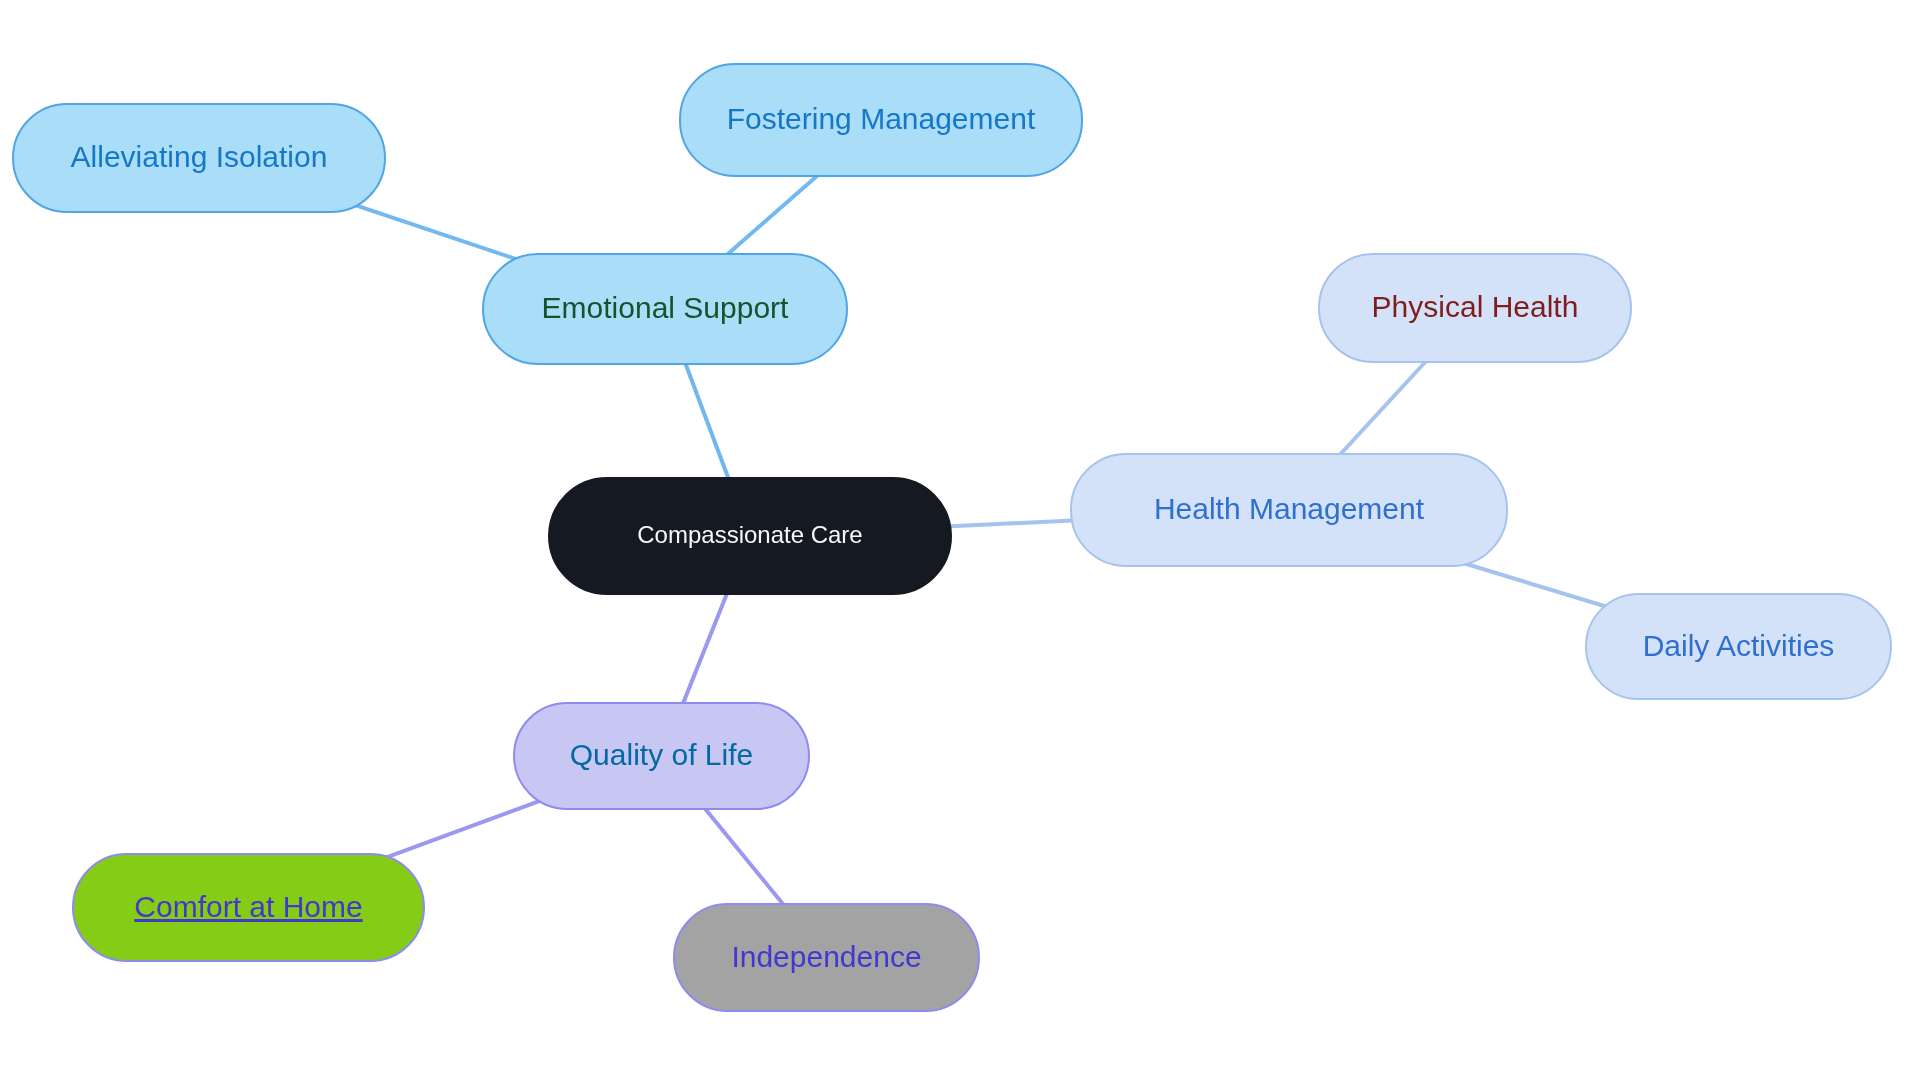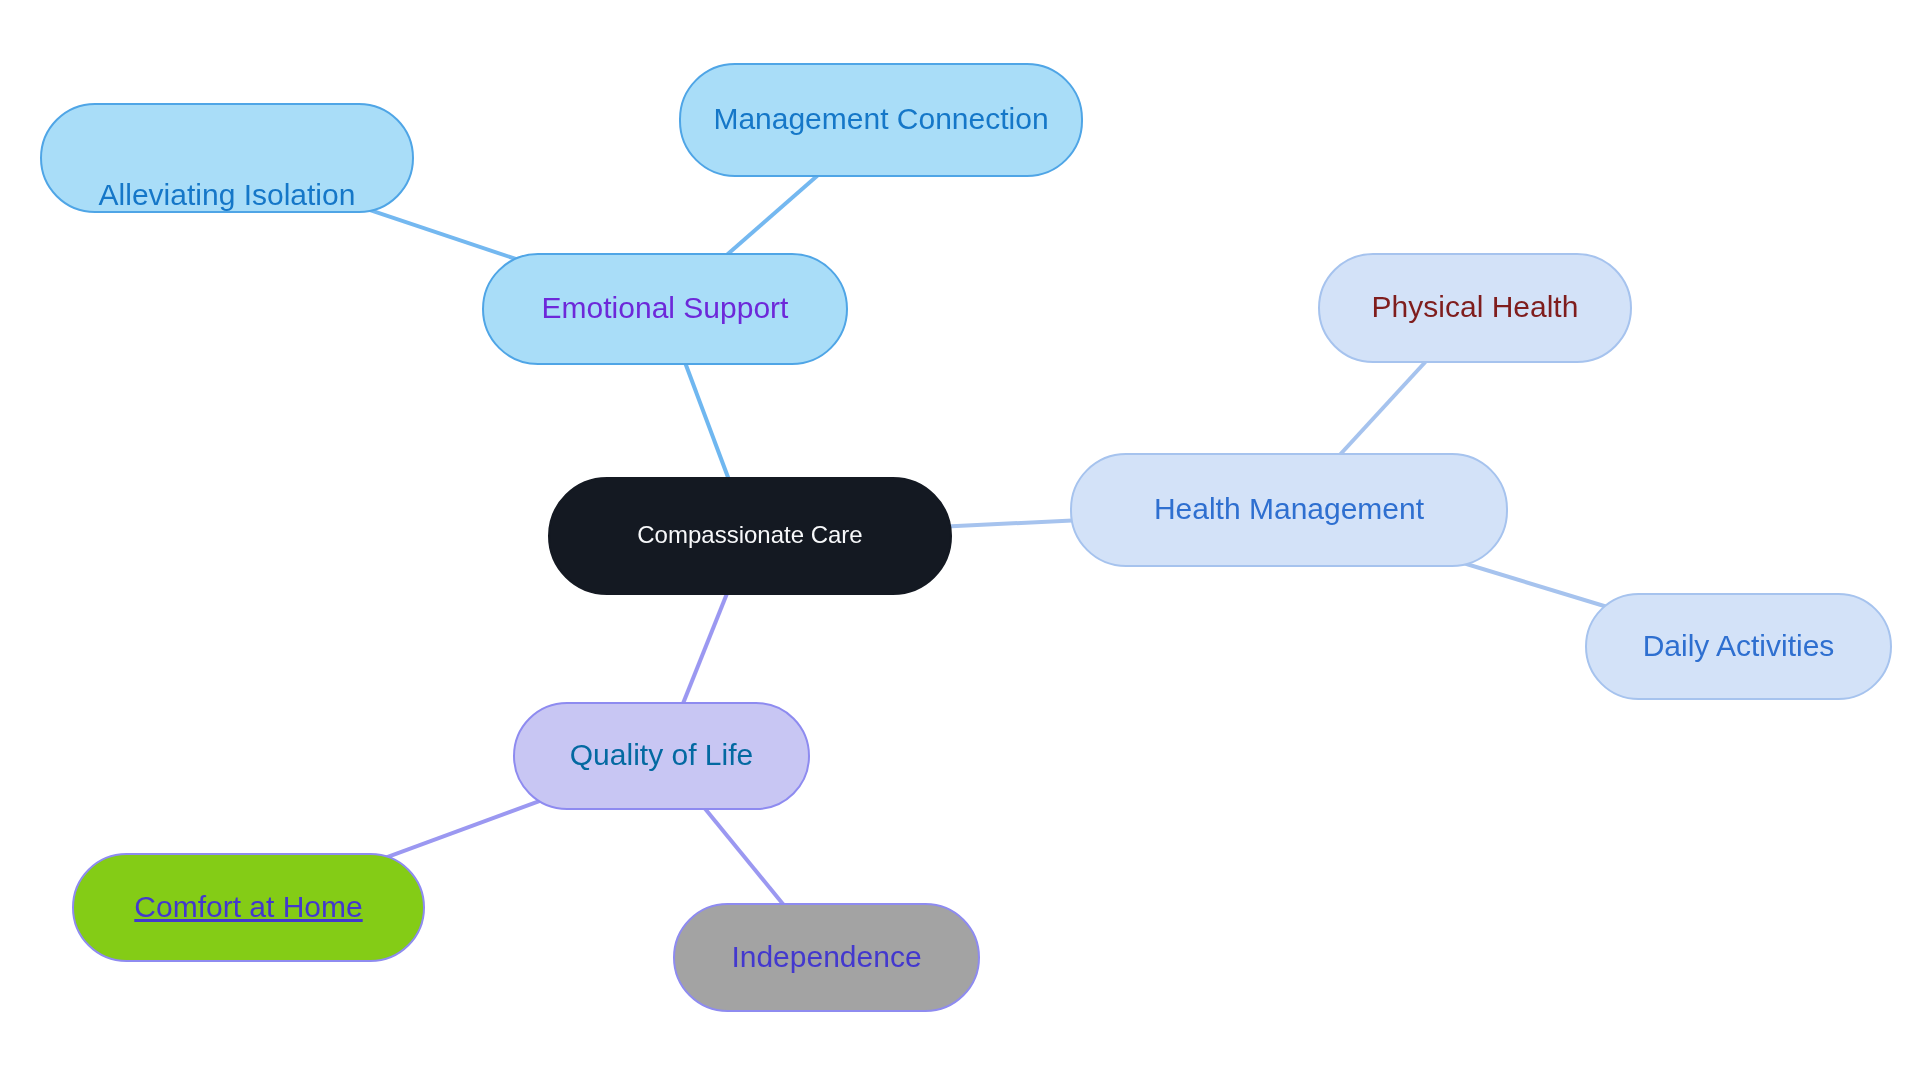--- a/index.html
+++ b/index.html
@@ -60,30 +60,30 @@
     <line x1="1289" y1="510" x2="1739" y2="647" stroke-width="4" style="stroke: rgb(166, 195, 238);"></line>
     <line x1="750" y1="536" x2="662" y2="756" stroke-width="4" style="stroke: rgb(155, 152, 241);"></line>
     <line x1="662" y1="756" x2="249" y2="908" stroke-width="4" style="stroke: rgb(155, 152, 241);"></line>
     <line x1="662" y1="756" x2="827" y2="958" stroke-width="4" style="stroke: rgb(155, 152, 241);"></line>
   </svg>
 
   <div class="node central" style="left: 548px; top: 477px; width: 404px; height: 118px; background-color: rgb(20, 25, 34); border-color: rgb(20, 25, 34); color: rgb(247, 248, 250);">
     <span class="label">Compassionate Care</span>
   </div>
 
-  <div class="node" style="left: 482px; top: 253px; width: 366px; height: 112px; background-color: rgb(169, 221, 248); border-color: rgb(79, 165, 230); color: #6d28d9;">
+  <div class="node" style="left: 482px; top: 253px; width: 366px; height: 112px; background-color: rgb(169, 221, 248); border-color: rgb(79, 165, 230); color: #14532d;">
     <span class="label">Emotional Support</span>
   </div>
 
-  <div class="node" style="left: 40px; top: 103px; width: 374px; height: 110px; background-color: rgb(169, 221, 248); border-color: rgb(79, 165, 230); color: rgb(21, 119, 200); align-items: flex-end;">
+  <div class="node" style="left: 12px; top: 103px; width: 374px; height: 110px; background-color: rgb(169, 221, 248); border-color: rgb(79, 165, 230); color: rgb(21, 119, 200);">
     <span class="label">Alleviating Isolation</span>
   </div>
 
   <div class="node" style="left: 679px; top: 63px; width: 404px; height: 114px; background-color: rgb(169, 221, 248); border-color: rgb(79, 165, 230); color: rgb(21, 119, 200);">
-    <span class="label">Management Connection</span>
+    <span class="label">Fostering Management</span>
   </div>
 
   <div class="node" style="left: 1070px; top: 453px; width: 438px; height: 114px; background-color: rgb(211, 226, 248); border-color: rgb(166, 195, 238); color: rgb(46, 111, 208);">
     <span class="label">Health Management</span>
   </div>
 
   <div class="node" style="left: 1318px; top: 253px; width: 314px; height: 110px; background-color: rgb(211, 226, 248); border-color: rgb(166, 195, 238); color: #7f1d1d;">
     <span class="label">Physical Health</span>
   </div>
 

